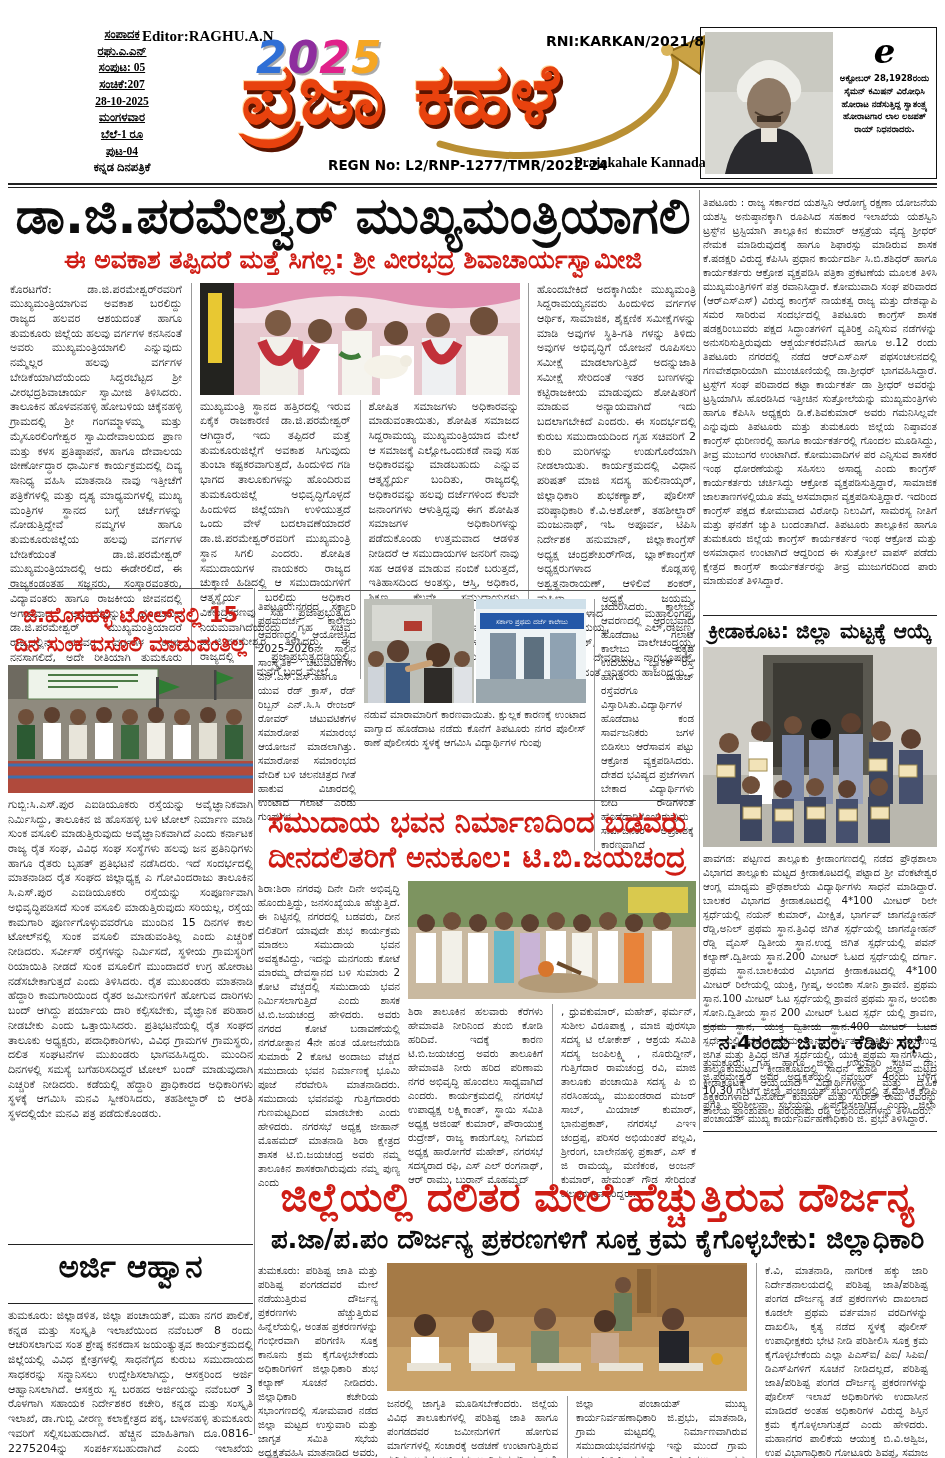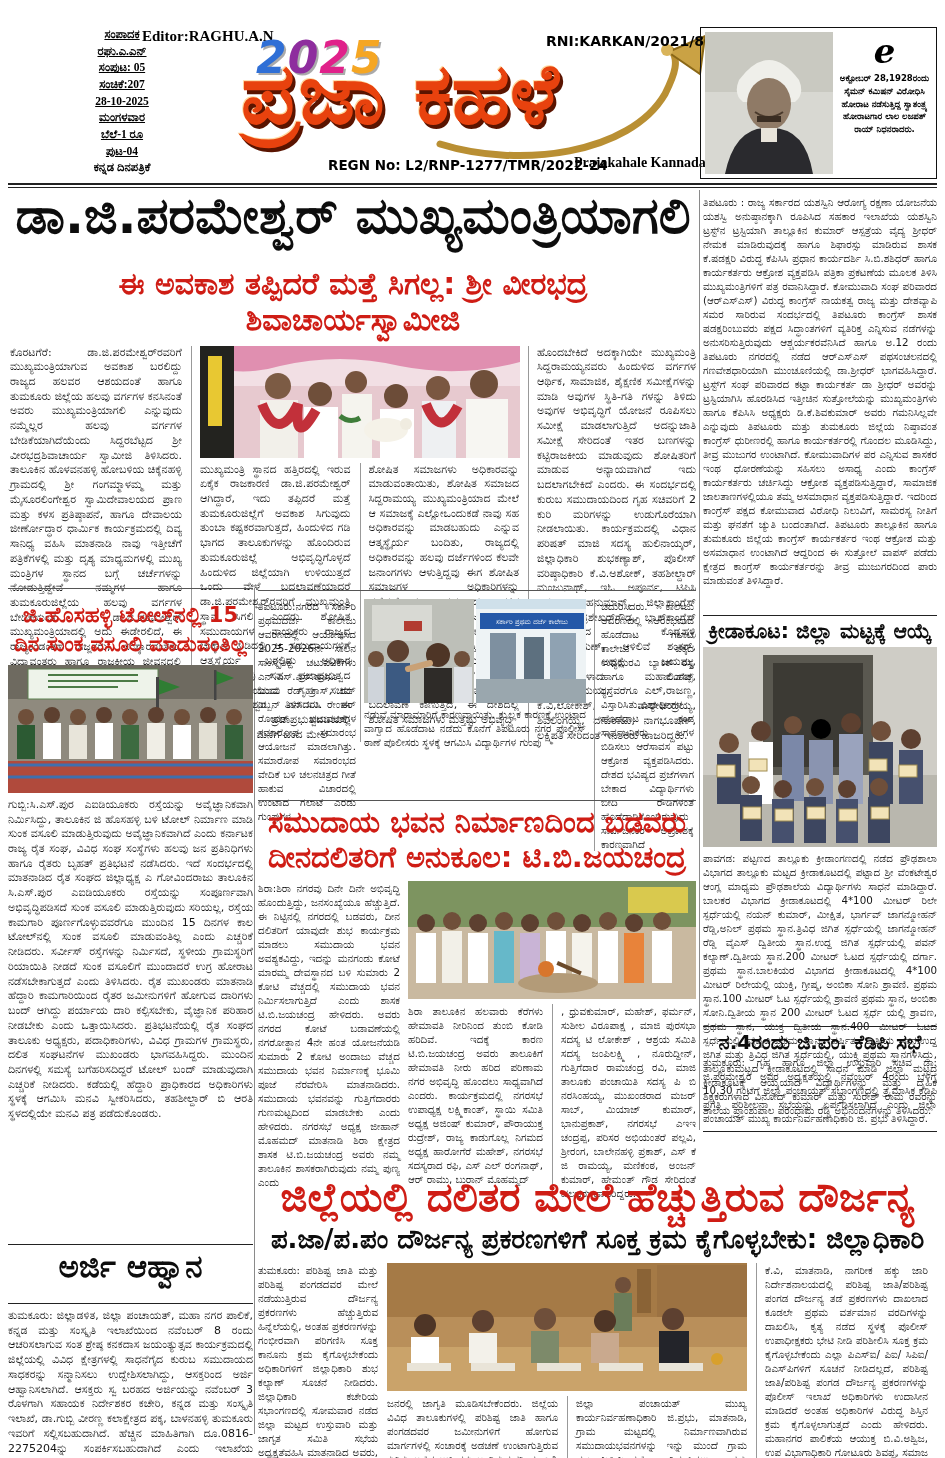--- a/index.html
+++ b/index.html
@@ -31,21 +31,21 @@
   .body-txt { font-size:11px; line-height:1.34; text-align:justify; color:#161616; }
   .small-txt { font-size:10.3px; line-height:1.36; text-align:justify; color:#161616; }
   .col-rule { border-left:1px solid #999; }
   .vr { position:absolute; width:1px; background:#8a8a8a; }
   .photo-box { background:#777; overflow:hidden; }
   .photo-box svg { display:block; }
 
   
   .lead { position:absolute; left:10px; top:190px; width:686px; }
   .lead-h1 { font-size:50px; line-height:1.05; }
-  .lead-h2 { font-size:30px; margin-top:23px; }
+  .lead-h2 { font-size:25px; margin-top:2px; }
   .lead-body { display:flex; margin-top:8px; gap:9px; }
   .lead-c1 { width:172px; }
   .lead-mid { width:328px; }
   .lead-mid-cols { display:flex; gap:9px; margin-top:5px; }
   .lead-mid-cols > div { flex:1; }
   .lead-c4 { width:168px; }
 
   
   .rss { position:absolute; left:703px; top:190px; width:234px; }
   .rss-h { font-size:21.5px; line-height:1.45; }

